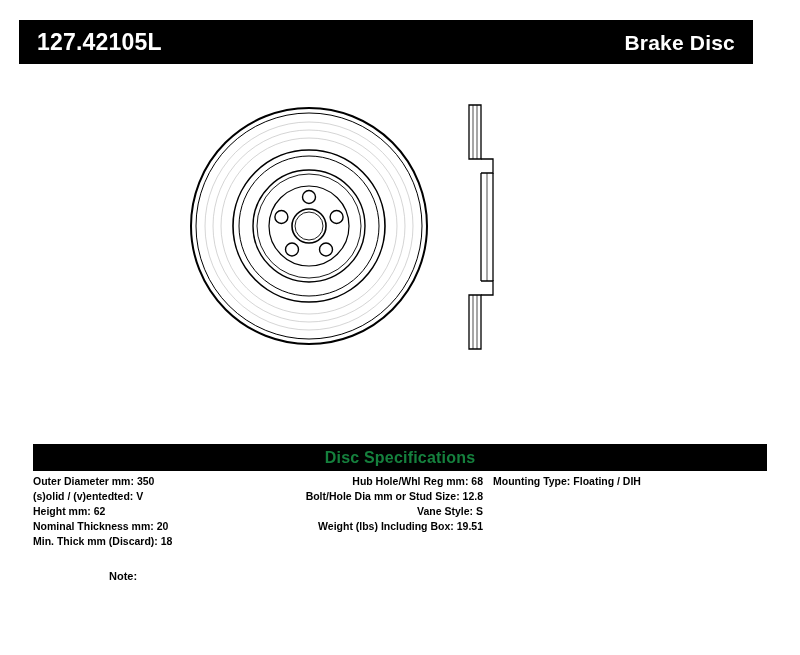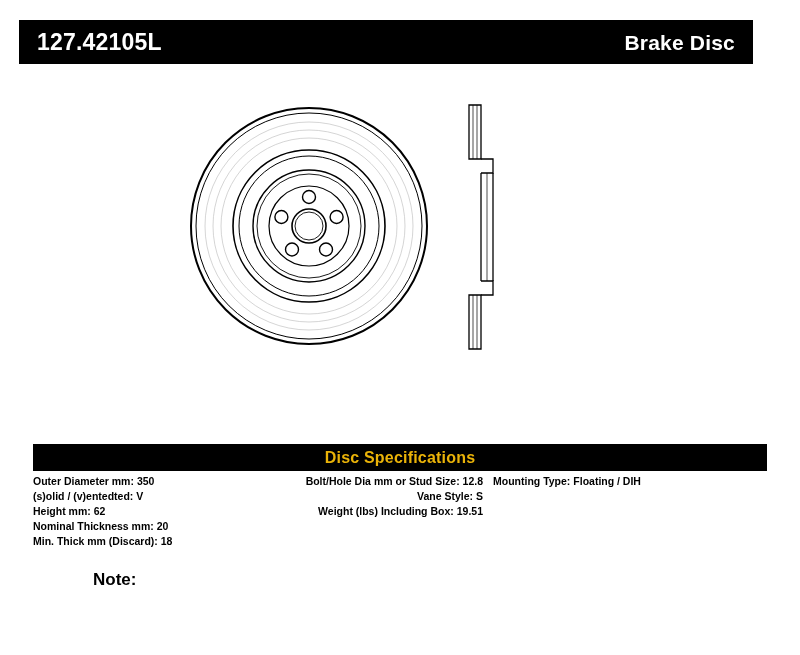--- a/index.html
+++ b/index.html
@@ -68,21 +68,21 @@
   }
 
   
   .spec-title-bar {
     position: absolute;
     left: 33px;
     top: 444px;
     width: 734px;
     height: 27px;
     background: #000000;
-    color: #eab308;
+    color: #15803d;
     display: flex;
     align-items: center;
     justify-content: center;
   }
   .spec-title {
     font-size: 16px;
     font-weight: bold;
     letter-spacing: 0.2px;
   }
 
@@ -104,24 +104,24 @@
 
   .spec-row {
     line-height: 15px;
     white-space: nowrap;
   }
   .spec-label { font-weight: bold; }
   .spec-value { font-weight: bold; }
 
   .note-row {
     position: absolute;
-    left: 33px;
+    left: 49px;
     top: 570px;
     width: 400px;
-    font-size: 17px;
+    font-size: 11px;
     font-weight: bold;
   }
   .note-label { margin-left: 60px; }
 </style>
 </head>
 <body>
 
 <div class="header-bar">
   <div class="part-number">127.42105L</div>
   <div class="product-type">Brake Disc</div>
@@ -209,20 +209,24 @@
       <span class="spec-value">20</span>
     </div>
     <div class="spec-row">
       <span class="spec-label">Min. Thick mm (Discard):</span>
       <span class="spec-value">18</span>
     </div>
   </div>
 
   <div class="spec-col col-mid">
     <div class="spec-row">
+      <span class="spec-label">Hub Hole/Whl Reg mm:</span>
+      <span class="spec-value">68</span>
+    </div>
+    <div class="spec-row">
       <span class="spec-label">Bolt/Hole Dia mm or Stud Size:</span>
       <span class="spec-value">12.8</span>
     </div>
     <div class="spec-row">
       <span class="spec-label">Vane Style:</span>
       <span class="spec-value">S</span>
     </div>
     <div class="spec-row">
       <span class="spec-label">Weight (lbs) Including Box:</span>
       <span class="spec-value">19.51</span>

